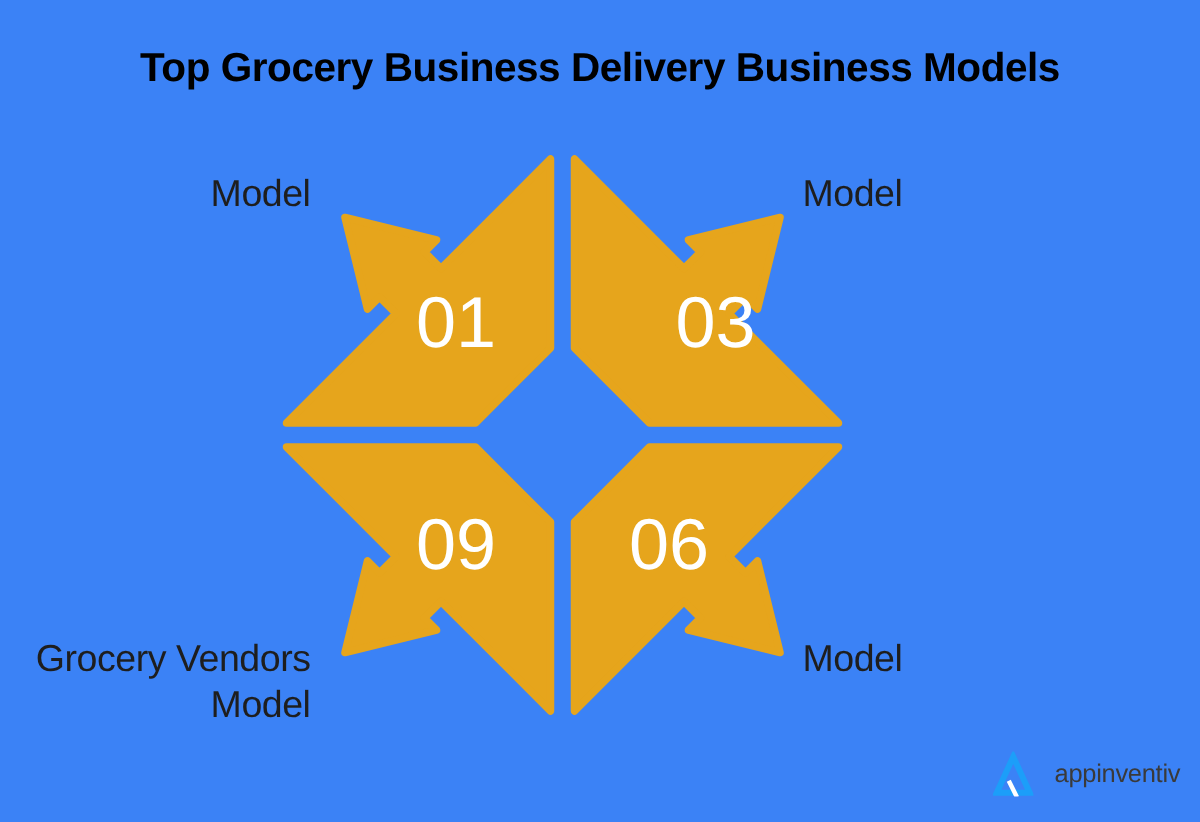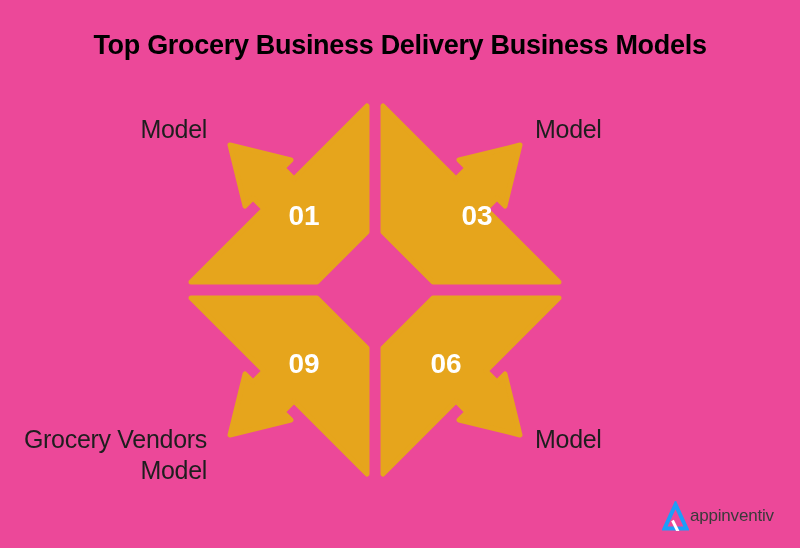--- a/index.html
+++ b/index.html
@@ -1,37 +1,37 @@
 <!DOCTYPE html>
 <html><head>
 <meta charset="utf-8">
 <style>
   html,body { margin:0; padding:0; background:#ffffff; }
   .stage {
-    position:relative; width:800px; height:548px; background:#ec4899;
+    position:relative; width:800px; height:548px; background:#3b82f6;
     font-family:"Liberation Sans", sans-serif; overflow:hidden;
   }
   .title {
     position:absolute; top:30px; left:0; width:800px; margin:0;
     text-align:center; font-size:27px; font-weight:700; color:#000000;
     letter-spacing:-0.3px;
   }
   .arrows { position:absolute; left:0; top:0; width:800px; height:548px; }
   .num {
     position:absolute; transform:translate(-50%,-50%);
-    color:#ffffff; font-weight:700; font-size:28px; line-height:1;
+    color:#ffffff; font-weight:400; font-size:48px; line-height:1;
   }
   .label {
     position:absolute; font-size:25px; line-height:31px; color:#1e1e1e;
     letter-spacing:-0.3px; white-space:nowrap;
   }
   .label.align-right { text-align:right; }
   .logo {
     position:absolute; left:662px; top:500px; height:32px;
-    display:flex; align-items:center; gap:1px;
+    display:flex; align-items:center; gap:14px;
   }
   .brand {
     font-size:17px; color:#3a3a3a; letter-spacing:-0.2px; line-height:1;
     padding-bottom:2px;
   }
 </style>
 </head>
 <body>
 
 <div class="stage">

